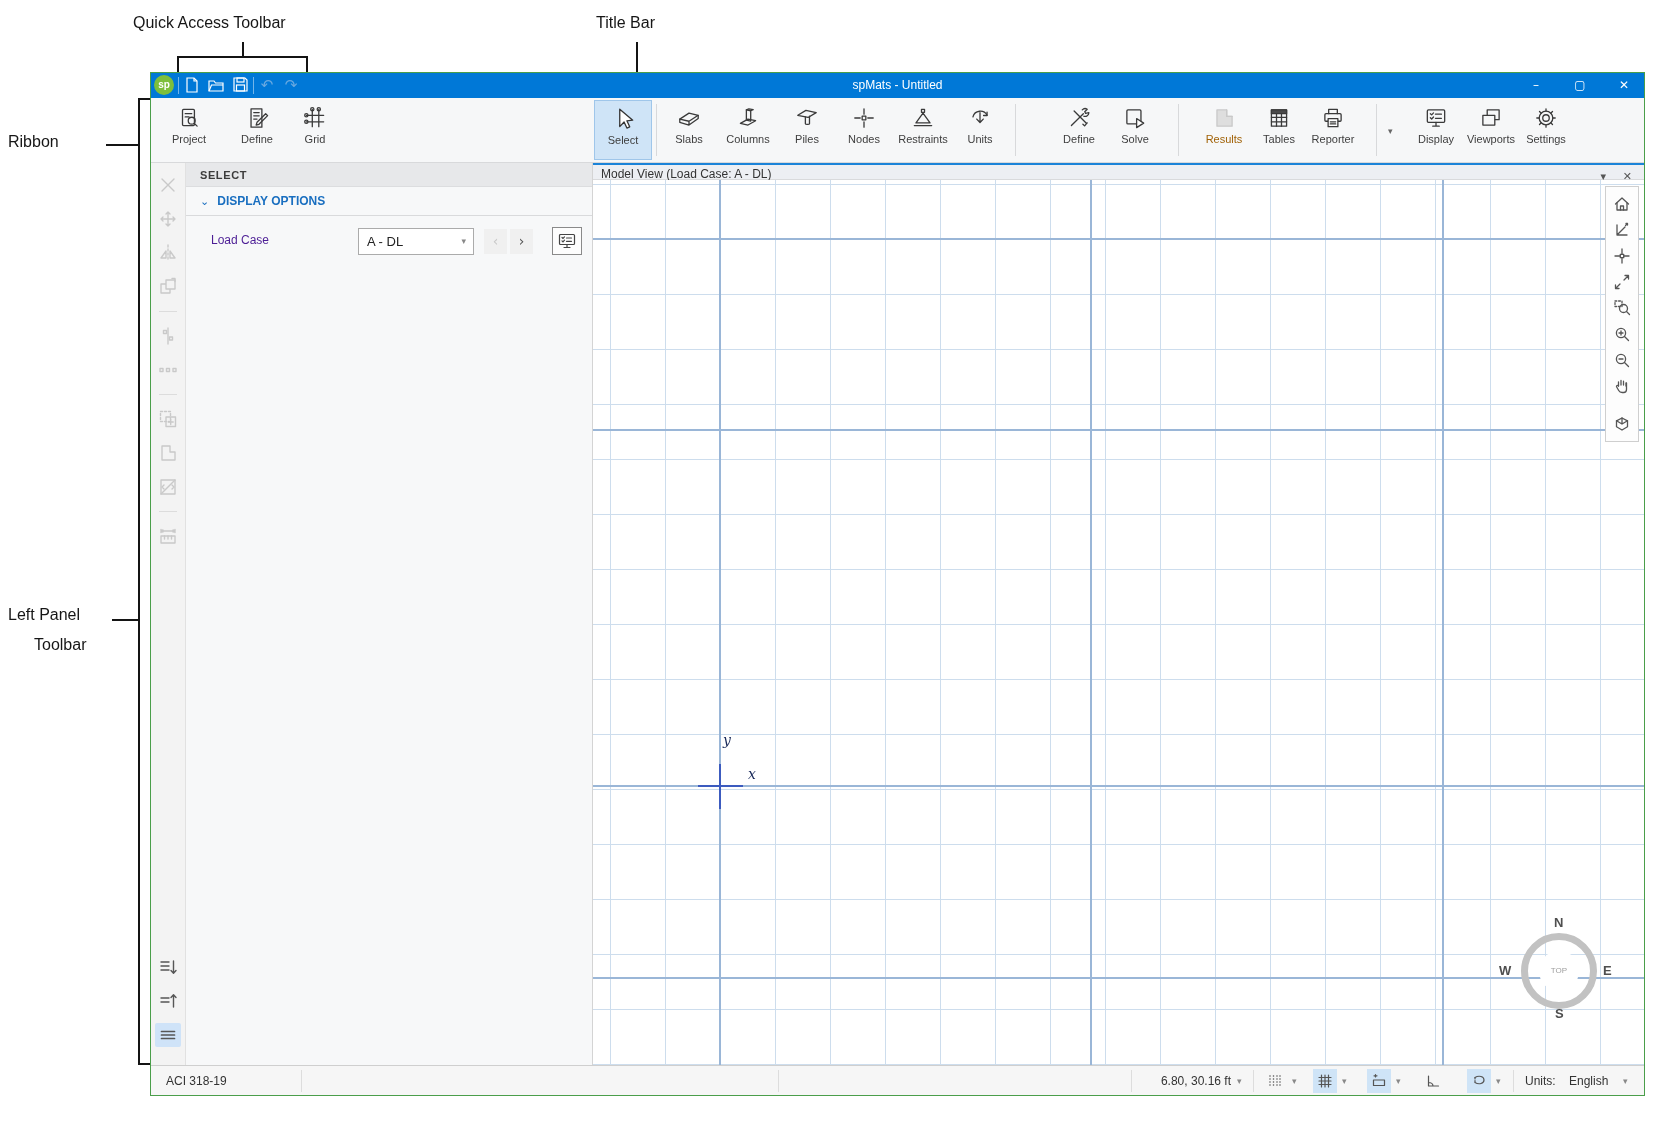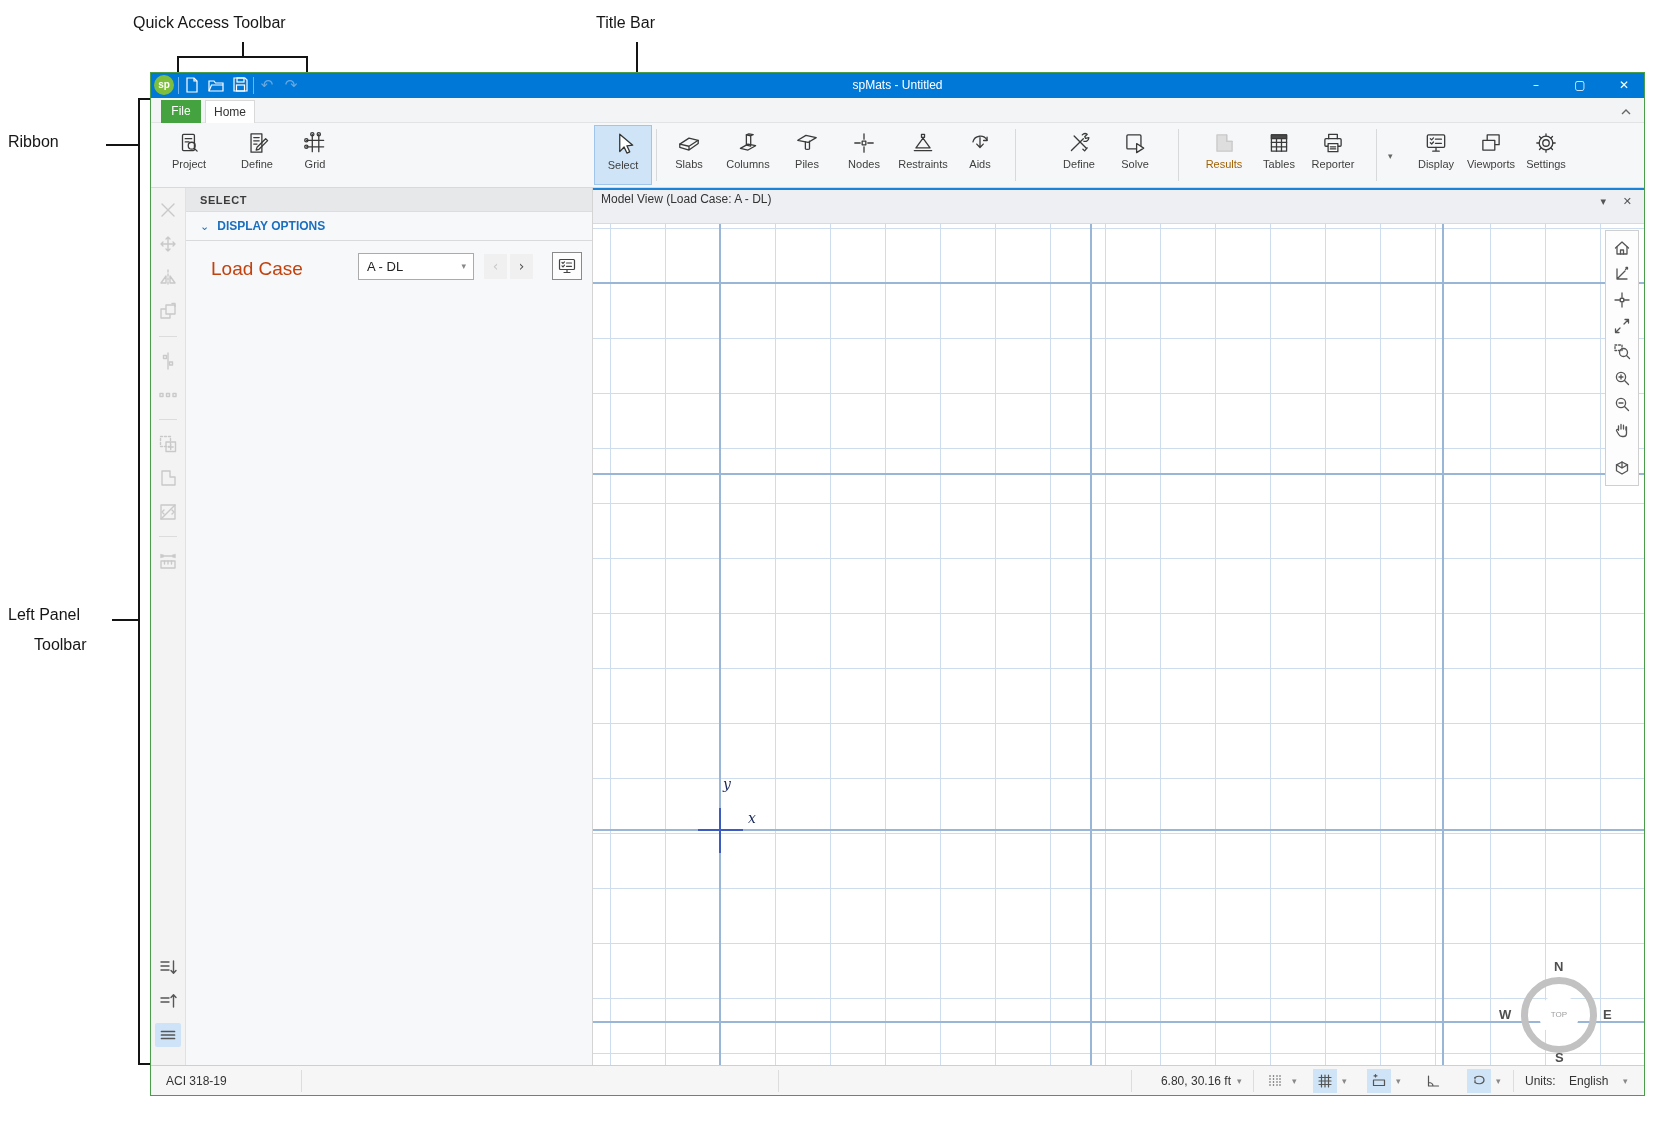--- a/index.html
+++ b/index.html
@@ -61,33 +61,33 @@
   
   .lpanel { width:407px; background:#f7f8f9; border-right:1px solid #d4d4d4; display:flex; flex-direction:column; }
   .lp-header { height:24px; background:#e7e8ea; border-bottom:1px solid #dcdddf; color:#3c3c3c;
                font-size:11px; font-weight:bold; letter-spacing:.6px; line-height:24px; padding-left:14px; }
   .lp-body { flex:1 1 auto; position:relative; }
   .lp-empty { position:absolute; top:62px; left:0; right:0; text-align:center; color:#9a9a9a; font-size:13px; }
   .lp-bottom { flex:0 0 auto; }
   .dispopt-head { height:28px; display:flex; align-items:center; color:#1a6fc0; font-size:12px; font-weight:bold; padding-left:14px; }
   .dispopt-head .chev { color:#1a6fc0; font-size:11px; margin-right:8px; font-weight:normal; }
   .loadcase-row { position:relative; height:50px; border-top:1px solid #d9dadc; }
-  .lc-label { position:absolute; left:25px; top:17px; font-size:19px; color:#c2410c; }
+  .lc-label { position:absolute; left:25px; top:17px; font-size:12px; color:#4c1d95; }
   .lc-select { position:absolute; left:172px; top:12px; width:116px; height:27px; background:#fff;
                border:1px solid #ababab; font-size:13px; color:#222; line-height:25px; padding-left:8px; }
   .lc-select .car { position:absolute; right:7px; top:0; color:#888; font-size:9px; }
   .lc-nav { position:absolute; top:13px; width:23px; height:25px; background:#f0f0f0; text-align:center;
             line-height:24px; font-size:14px; font-family:"DejaVu Sans", sans-serif; }
   .lc-opts { position:absolute; left:366px; top:11px; width:30px; height:28px; border:1px solid #8a8a8a; background:#fdfdfd;
              display:flex; align-items:center; justify-content:center; }
   .lc-opts svg { stroke:#444; fill:none; stroke-width:1.2; stroke-linecap:round; }
 
   
   .vp { flex:1 1 auto; display:flex; flex-direction:column; position:relative; }
-  .vp-header { height:36px; background:#edeff3; border-top:2px solid #1b83d8; border-bottom:1px solid #d9dadc;
+  .vp-header { height:17px; background:#edeff3; border-top:2px solid #1b83d8; border-bottom:1px solid #d9dadc;
                position:relative; color:#333; font-size:12px; line-height:19px; padding-left:8px; flex:0 0 auto; }
   .vp-hbtn { position:absolute; top:2px; color:#555; font-size:11px; }
   .vp-grid { position:relative; flex:1 1 auto; background:#fff; overflow:hidden;
     background-image: linear-gradient(to right,#cddded 1px,transparent 1px),
                       linear-gradient(to bottom,#cddded 1px,transparent 1px);
     background-size:55px 55px; background-position:17px 4px; }
   .gmaj-v { position:absolute; top:0; bottom:0; width:2px; background:#9ab6d7; }
   .gmaj-h { position:absolute; left:0; right:0; height:2px; background:#9ab6d7; }
   .axis-line { position:absolute; background:#3c5bbf; }
   .axis-lab { position:absolute; font-family:"DejaVu Serif", serif; font-style:italic; font-size:14px; color:#1a2a5a; }
@@ -183,29 +183,20 @@
       </div>
       <div class="qat-sep" style="left:102px;"></div>
       <div class="qat-btn undoredo" style="left:106px;">↶</div>
       <div class="qat-btn undoredo" style="left:130px;">↷</div>
       <div class="win-title">spMats - Untitled</div>
       <div class="winbtn" style="left:1363px;">–</div>
       <div class="winbtn" style="left:1407px;">▢</div>
       <div class="winbtn" style="left:1451px;">✕</div>
     </div>
 
-    <div class="tabrow">
-      <div class="tab-file">File</div>
-      <div class="tab-home">Home</div>
-      <div class="ribbon-collapse">
-        <svg width="12" height="12" viewBox="0 0 12 12" stroke="#666" fill="none" stroke-width="1.4">
-            <path d="M2 8l4-4 4 4"></path>
-          </svg>
-      </div>
-    </div>
 
     <div class="ribbon">
       <div class="rbtn" style="left:9px;">
         <svg class="ric" width="26" height="26" viewBox="0 0 24 24">
             <rect x="6" y="4" width="11" height="15" rx="1"></rect>
             <path d="M8.5 8h6M8.5 11h3.5"></path>
             <circle cx="14.5" cy="14.5" r="3.2"></circle>
             <path d="M17 17l2.5 2.5"></path>
           </svg>
         <div class="rlabel">Project</div>
@@ -271,21 +262,21 @@
             <rect x="10.6" y="4" width="2.8" height="2.8"></rect>
           </svg>
         <div class="rlabel">Restraints</div>
       </div>
       <div class="rbtn" style="left:800px;">
         <svg class="ric" width="26" height="26" viewBox="0 0 24 24">
             <path d="M5.5 11A7 7 0 0 1 18.5 9.5"></path>
             <path d="M18.5 6.5v3.2h-3.2"></path>
             <path d="M12 7v9M9 13l3 3.2 3-3.2"></path>
           </svg>
-        <div class="rlabel">Aids</div>
+        <div class="rlabel">Units</div>
       </div>
       <div class="rsep" style="left:864px;"></div>
       <div class="rbtn" style="left:899px;">
         <svg class="ric" width="26" height="26" viewBox="0 0 24 24">
             <path d="M5 19L16 8"></path>
             <path d="M15 4.5a3.6 3.6 0 0 1 4.6-.6l-2.3 2.3.8 1.6 3-.7a3.6 3.6 0 0 1-4.6 3.3"></path>
             <path d="M7.5 5.5L19 17"></path>
             <path d="M19.5 16.5l-2.3 2.8-1.6-1.6"></path>
           </svg>
         <div class="rlabel">Define</div>

